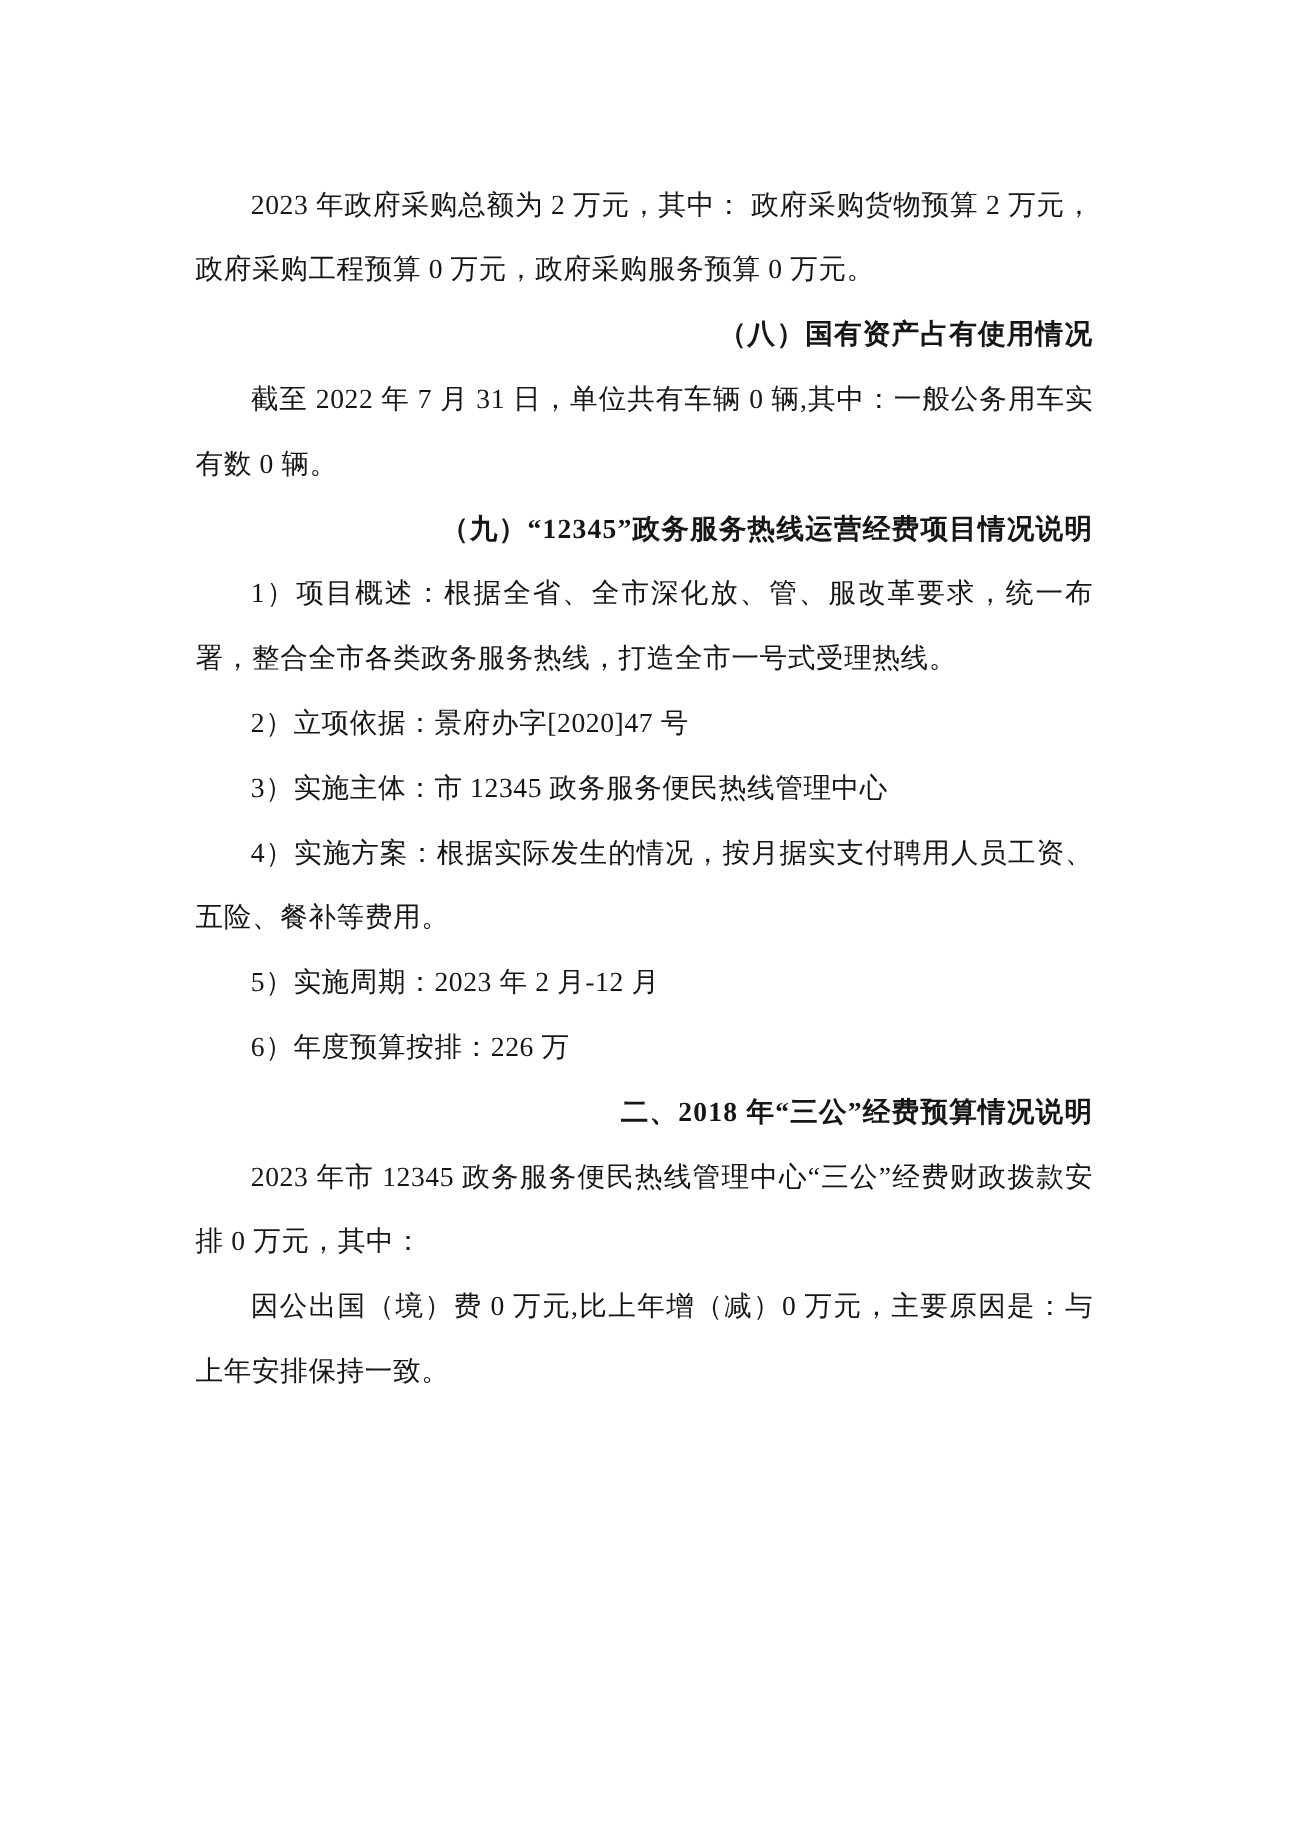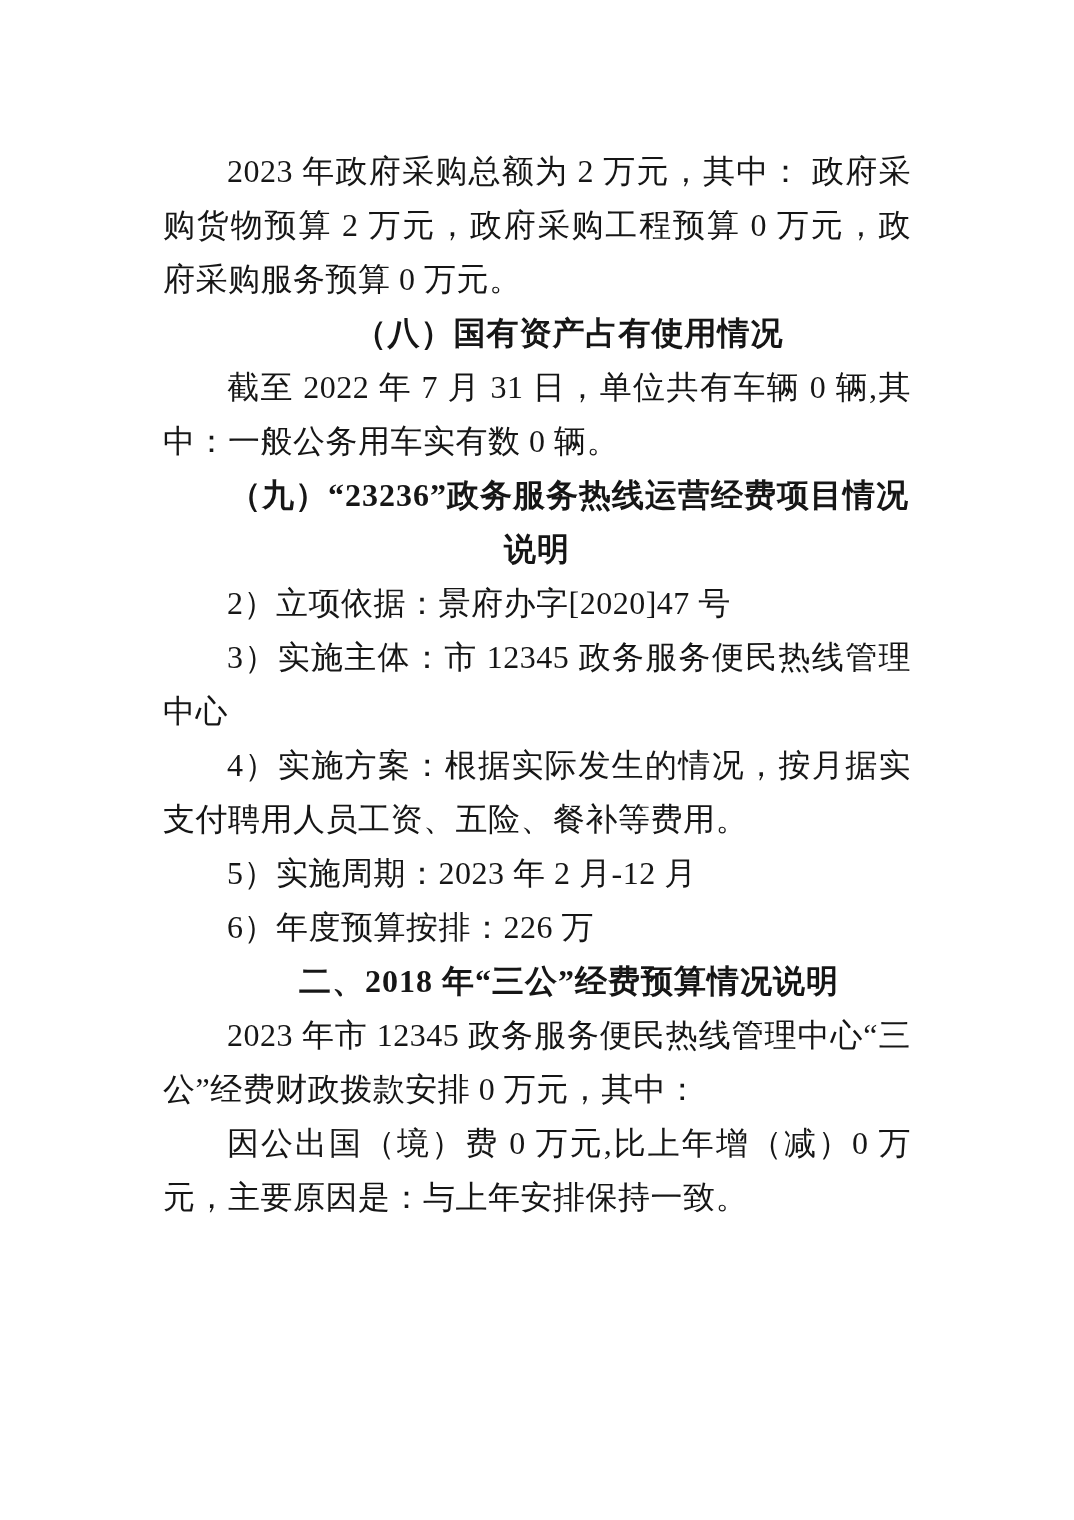--- a/index.html
+++ b/index.html
@@ -18,42 +18,43 @@
   }
   .content {
     position: absolute;
     left: 163px;
     top: 144px;
     width: 748px;
   }
   .content p {
     margin: 0;
     padding: 0;
-    font-size: 32px;
+    font-size: 23px;
     line-height: 54px;
     text-indent: 2em;
     text-align: justify;
     letter-spacing: 0.5px;
     word-break: break-all;
   }
   .content p.heading {
     font-weight: bold;
-    text-align: center;
+    text-align: right;
     letter-spacing: 1px;
   }
 </style>
 </head>
 <body>
 
 <div class="page">
   <div class="content">
     <p class="body">2023 年政府采购总额为 2 万元，其中： 政府采购货物预算 2 万元，政府采购工程预算 0 万元，政府采购服务预算 0 万元。</p>
     <p class="heading">（八）国有资产占有使用情况</p>
     <p class="body">截至 2022 年 7 月 31 日，单位共有车辆 0 辆,其中：一般公务用车实有数 0 辆。</p>
-    <p class="heading">（九）“23236”政务服务热线运营经费项目情况说明</p>
+    <p class="heading">（九）“12345”政务服务热线运营经费项目情况说明</p>
+    <p class="body">1）项目概述：根据全省、全市深化放、管、服改革要求，统一布署，整合全市各类政务服务热线，打造全市一号式受理热线。</p>
     <p class="body">2）立项依据：景府办字[2020]47 号</p>
     <p class="body">3）实施主体：市 12345 政务服务便民热线管理中心</p>
     <p class="body">4）实施方案：根据实际发生的情况，按月据实支付聘用人员工资、五险、餐补等费用。</p>
     <p class="body">5）实施周期：2023 年 2 月-12 月</p>
     <p class="body">6）年度预算按排：226 万</p>
     <p class="heading">二、2018 年“三公”经费预算情况说明</p>
     <p class="body">2023 年市 12345 政务服务便民热线管理中心“三公”经费财政拨款安排 0 万元，其中：</p>
     <p class="body">因公出国（境）费 0 万元,比上年增（减）0 万元，主要原因是：与上年安排保持一致。</p>
   </div>
 </div>

